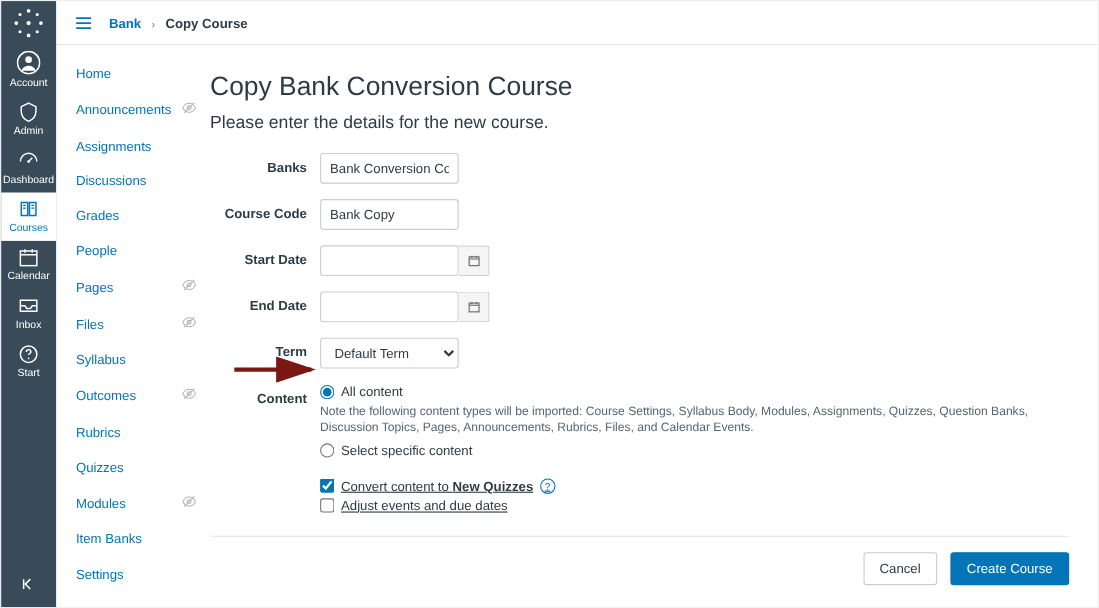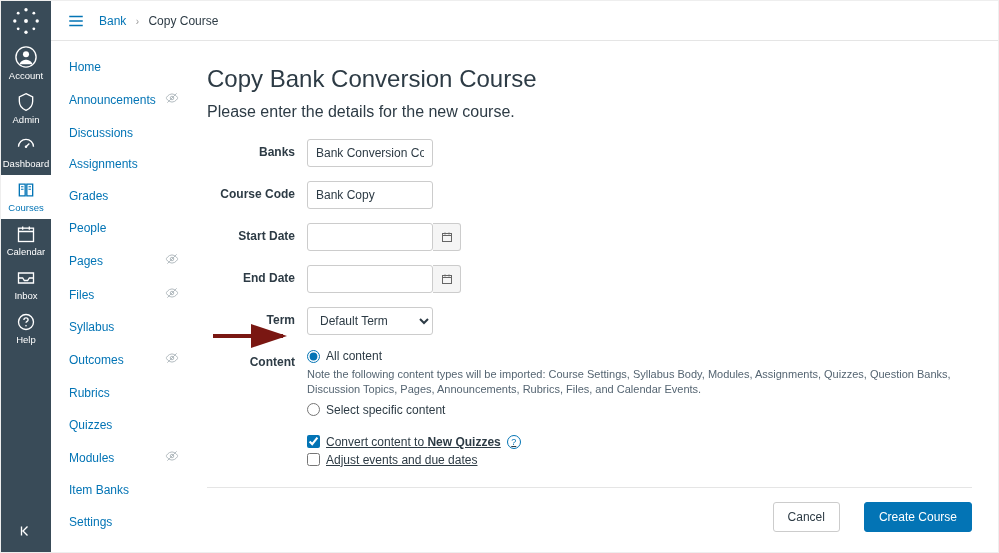--- a/index.html
+++ b/index.html
@@ -9,46 +9,46 @@
   .gn-logo { width: 50px; height: 40px; display:flex; align-items:center; justify-content:center; }
   .gn-item { width: 50px; padding: 5px 0 6px; display: flex; flex-direction: column; align-items: center; color: #fff; font-size: 9.5px; cursor:pointer; text-align:center; }
   .gn-item svg { display:block; margin-bottom: 2px; }
   .gn-item.active { background: #fff; color: #0374b5; }
   .gn-item.active svg { fill: #0374b5; }
   .global-nav .spacer { flex: 1; }
   .gn-collapse { width:50px; padding: 12px 0; display:flex; justify-content:center; }
 
   .top-bar { position: absolute; left: 50px; top: 0; right: 0; height: 40px; display:flex; align-items:center; padding-left: 14px; border-bottom: 1px solid #e5e5e5; }
   .hamburger { width: 22px; height: 22px; color:#0374b5; margin-right: 12px; display:flex; align-items:center; justify-content:center; cursor:pointer; }
-  .breadcrumb { font-size: 12px; color:#2d3b45; }
+  .breadcrumb { font-size: 12px; color:#2d3b45;font-weight:bold; }
   .breadcrumb a { color:#0374b5; text-decoration:none; }
   .breadcrumb .sep { margin: 0 6px; color:#999; font-size:10px; }
 
   .course-nav { position: absolute; left: 50px; top: 40px; bottom: 16px; width: 140px; padding: 14px 0 0 18px; }
   .cn-item { display:flex; align-items:center; justify-content:space-between; padding: 4px 12px 4px 0; font-size: 12px; color:#0374b5; cursor:pointer; line-height:1.4; margin-bottom: 7px; }
   .cn-item .hidden-icon { color:#9aa5ab; opacity:.8; }
 
-  .main { position:absolute; left:190px; right:0; top:40px; bottom:0; padding: 24px 26px 0 0; overflow:hidden;margin-left:16px; }
+  .main { position:absolute; left:190px; right:0; top:40px; bottom:0; padding: 24px 26px 0 0; overflow:hidden; }
   h1.page-title { font-size: 24px; font-weight: 500; color:#2d3b45; margin-bottom: 10px; }
   .subhead { font-size: 16px; color:#2d3b45; margin-bottom: 18px; }
   
   .form-row { display:flex; align-items:flex-start; margin-bottom: 14px; }
   .form-label { width: 100px; text-align:right; font-size:12px; font-weight:600; color:#2d3b45; padding-top:6px; padding-right:12px; }
   .form-field input[type=text], .form-field select { height: 28px; border:1px solid #ccc; border-radius:3px; font-size:12px; padding: 0 8px; background:#fff; color:#2d3b45; }
   .form-field input[type=text] { width: 126px; }
   .date-group { display:flex; }
   .date-group input { width: 110px; border-radius: 3px 0 0 3px; }
   .date-btn { width: 28px; height:28px; border:1px solid #ccc; border-left:none; border-radius:0 3px 3px 0; background:#f5f5f5; display:flex; align-items:center; justify-content:center; cursor:pointer; }
   .form-field select { width: 126px; }
   .radio-line, .check-line { display:flex; align-items:center; font-size:12px; margin-bottom:4px; }
   .radio-line input, .check-line input { margin-right: 6px; accent-color:#0374b5; }
   .note { font-size: 11px; color:#556572; line-height:1.35; max-width: 700px; margin: 2px 0 6px 0; }
   .help-icon { width:14px; height:14px; border:1px solid #0374b5; border-radius:50%; display:inline-flex; align-items:center; justify-content:center; font-size:9px; color:#0374b5; margin-left:6px; cursor:pointer; }
   
-  .button-row { border-top:1px solid #e5e5e5; margin-top: 16px; padding-top: 14px; display:flex; justify-content:flex-end; gap:24px; padding-right: 0; }
+  .button-row { border-top:1px solid #e5e5e5; margin-top: 16px; padding-top: 14px; display:flex; justify-content:flex-end; gap:12px; padding-right: 0; }
   .btn { height: 30px; padding: 0 14px; font-size:12px; border-radius:3px; border:1px solid #ccc; background:#fff; color:#2d3b45; cursor:pointer; }
   .btn.primary { background:#0374b5; border-color:#0374b5; color:#fff; }
 
   .arrow { position:absolute; left:210px; top:323px; pointer-events:none; }
 
   svg { fill: currentColor; }
 </style>
 </head>
 <body>
 
@@ -110,21 +110,21 @@
         <path d="M3 12h5l2 3h4l2-3h5" stroke="#fff" stroke-width="1.6" fill="none"></path>
       </svg>
     <span>Inbox</span>
   </div>
   <div class="gn-item">
     <svg width="20" height="20" viewBox="0 0 24 24">
         <circle cx="12" cy="12" r="9" fill="none" stroke="#fff" stroke-width="1.6"></circle>
         <path d="M9.5 9.5a2.5 2.5 0 015 0c0 1.5-2.5 2-2.5 3.5" fill="none" stroke="#fff" stroke-width="1.6"></path>
         <circle cx="12" cy="16.5" r="1" fill="#fff"></circle>
       </svg>
-    <span>Help</span>
+    <span>Start</span>
   </div>
   <div class="spacer"></div>
   <div class="gn-collapse">
     <svg width="18" height="18" viewBox="0 0 24 24">
         <path d="M14 6l-6 6 6 6M6 6v12" stroke="#fff" stroke-width="1.8" fill="none"></path>
       </svg>
   </div>
 </nav>
 
 <div class="top-bar">
@@ -146,24 +146,24 @@
     </div>
     <div class="cn-item">
       <span>Announcements</span>
       <span class="hidden-icon"><svg width="14" height="14" viewBox="0 0 24 24">
           <path d="M2 12s3.5-7 10-7 10 7 10 7-3.5 7-10 7S2 12 2 12z" fill="none" stroke="currentColor" stroke-width="1.6"></path>
           <circle cx="12" cy="12" r="3" fill="none" stroke="currentColor" stroke-width="1.6"></circle>
           <path d="M4 20L20 4" stroke="currentColor" stroke-width="1.6"></path>
         </svg></span>
     </div>
     <div class="cn-item">
+      <span>Assignments</span>
+    </div>
+    <div class="cn-item">
       <span>Discussions</span>
-    </div>
-    <div class="cn-item">
-      <span>Assignments</span>
     </div>
     <div class="cn-item">
       <span>Grades</span>
     </div>
     <div class="cn-item">
       <span>People</span>
     </div>
     <div class="cn-item">
       <span>Pages</span>
       <span class="hidden-icon"><svg width="14" height="14" viewBox="0 0 24 24">

